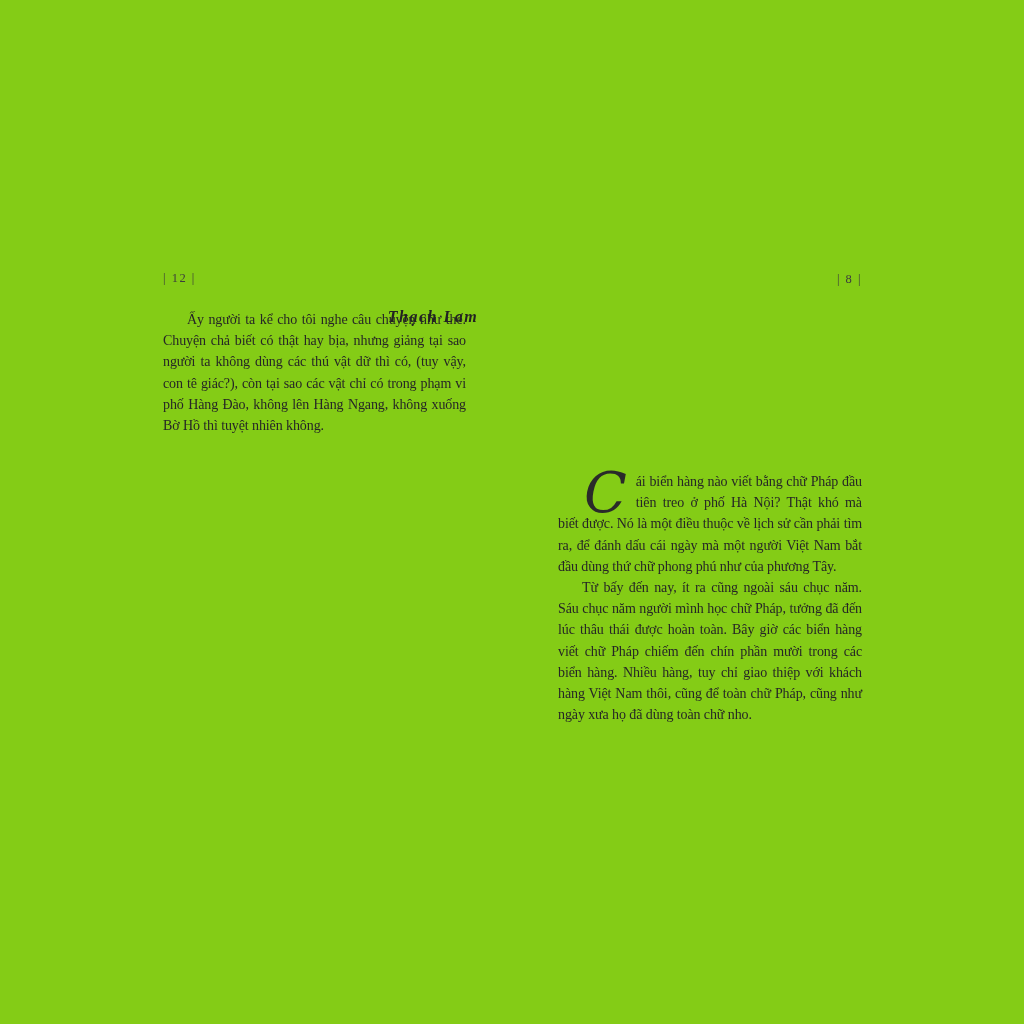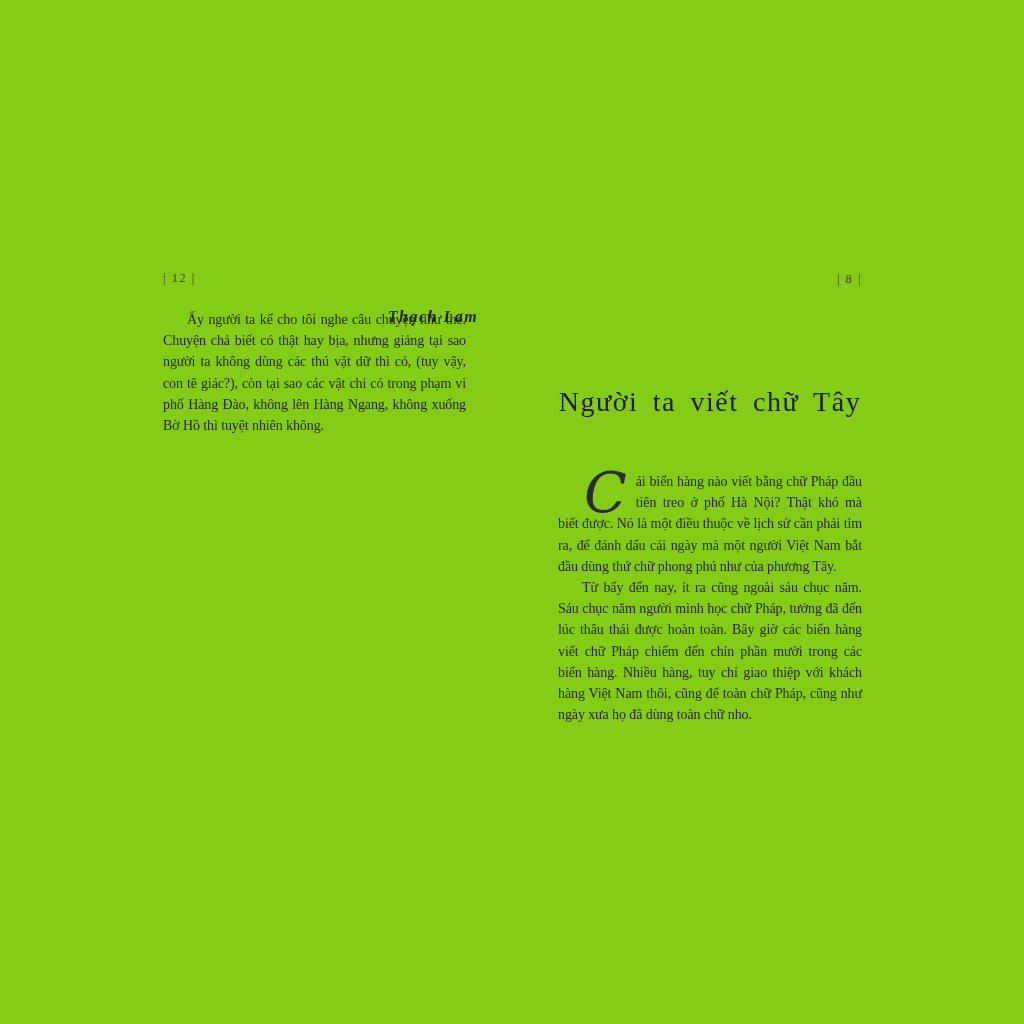--- a/index.html
+++ b/index.html
@@ -106,21 +106,20 @@
   <div class="page page-left">
     <span class="pagenum pagenum-left">| 12 |</span>
     <span class="running-header">Thạch Lam</span>
     <div class="body-text body-left">
       <p>Ấy người ta kể cho tôi nghe câu chuyện như thế. Chuyện chả biết có thật hay bịa, nhưng giảng tại sao người ta không dùng các thú vật dữ thì có, (tuy vậy, con tê giác?), còn tại sao các vật chỉ có trong phạm vi phố Hàng Đào, không lên Hàng Ngang, không xuống Bờ Hồ thì tuyệt nhiên không.</p>
     </div>
   </div>
 
   <div class="page page-right">
     <span class="pagenum pagenum-right">| 8 |</span>
-    <h1 class="chapter-title">Người ta viết chữ Tây</h1>
     <div class="body-text body-right">
       <p class="dropcap-para">
         <span class="dropcap">C</span><span>ái biển hàng nào viết bằng chữ Pháp đầu tiên treo ở phố Hà Nội? Thật khó mà biết được. Nó là một điều thuộc về lịch sử cần phải tìm ra, để đánh dấu cái ngày mà một người Việt Nam bắt đầu dùng thứ chữ phong phú như của phương Tây.</span>
       </p>
       <p>Từ bấy đến nay, ít ra cũng ngoài sáu chục năm. Sáu chục năm người mình học chữ Pháp, tưởng đã đến lúc thâu thái được hoàn toàn. Bây giờ các biển hàng viết chữ Pháp chiếm đến chín phần mười trong các biển hàng. Nhiều hàng, tuy chỉ giao thiệp với khách hàng Việt Nam thôi, cũng để toàn chữ Pháp, cũng như ngày xưa họ đã dùng toàn chữ nho.</p>
     </div>
   </div>
 
 </div>
 

